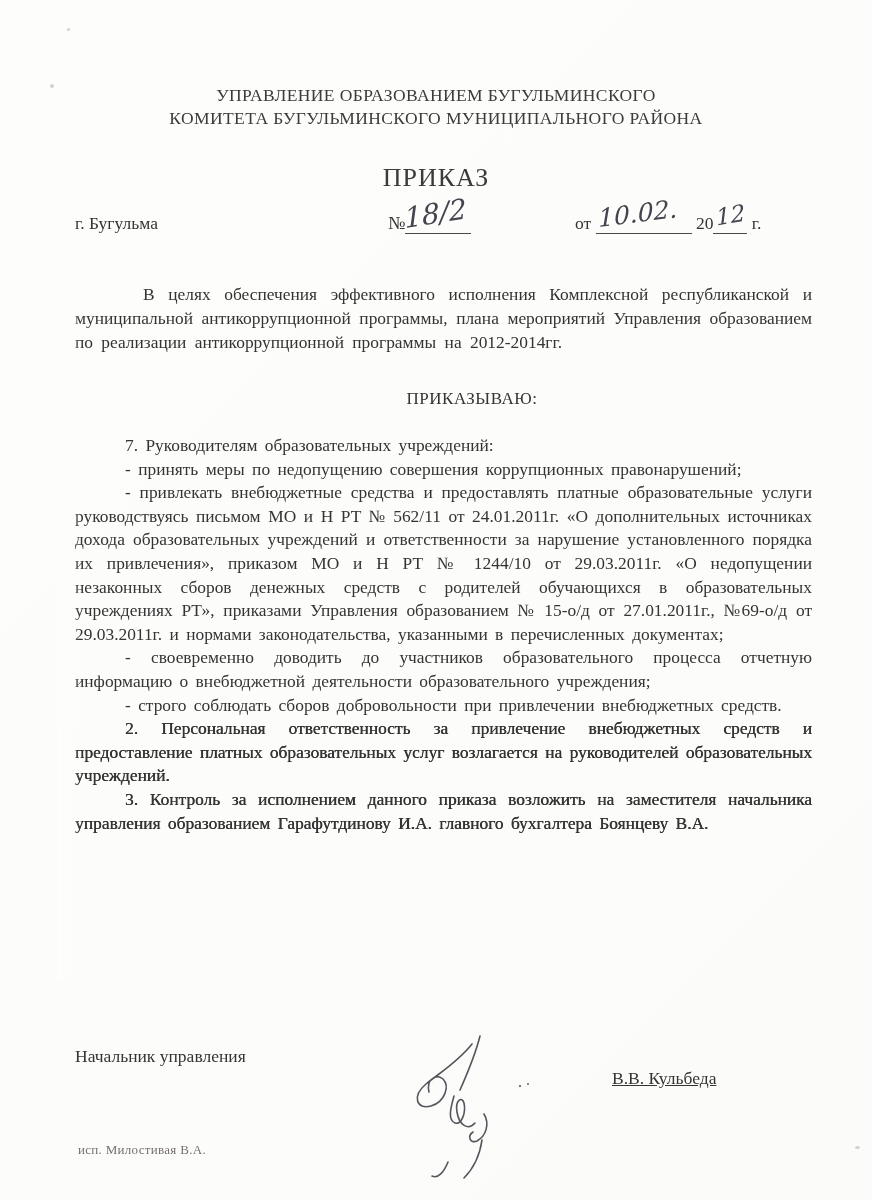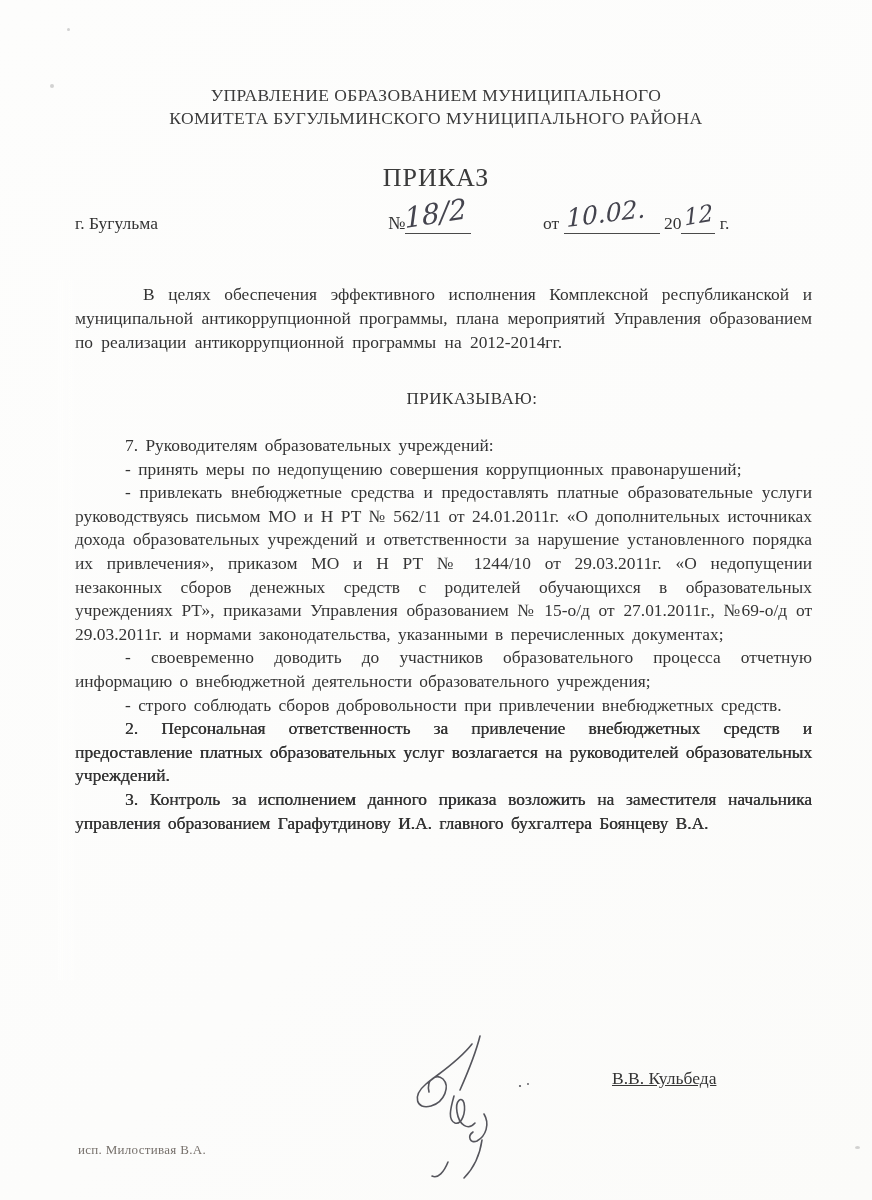--- a/index.html
+++ b/index.html
@@ -68,21 +68,21 @@
   }
   .num-hand {
     position: absolute;
     left: 16px;
     top: -16px;
     font-size: 28px;
     transform: rotate(-9deg) skewX(-6deg);
   }
   .date-group {
     position: absolute;
-    left: 543px;
+    left: 575px;
     top: 213px;
     font-size: 17.5px;
     white-space: nowrap;
   }
   .date-line {
     display: inline-block;
     width: 96px;
     border-bottom: 1px solid #4a4a4a;
     height: 18px;
     vertical-align: bottom;
@@ -197,21 +197,21 @@
     background: rgba(175,175,175,0.55);
   }
 </style>
 </head>
 <body>
 
 <div class="page">
   <div class="scan-soft">
 
     <div class="org-header">
-      <div>УПРАВЛЕНИЕ ОБРАЗОВАНИЕМ МУНИЦИПАЛЬНОГО</div>
+      <div>УПРАВЛЕНИЕ ОБРАЗОВАНИЕМ БУГУЛЬМИНСКОГО</div>
       <div>КОМИТЕТА БУГУЛЬМИНСКОГО МУНИЦИПАЛЬНОГО РАЙОНА</div>
     </div>
 
     <div class="doc-title">ПРИКАЗ</div>
 
     <div class="city">г. Бугульма</div>
 
     <div class="num-group">
       <span>№</span><span class="num-line"></span>
       <span class="hand num-hand">18/2</span>
@@ -232,20 +232,21 @@
       <p>7. Руководителям образовательных учреждений:</p>
       <p>- принять меры по недопущению совершения коррупционных правонарушений;</p>
       <p>- привлекать  внебюджетные средства и предоставлять платные образовательные услуги руководствуясь письмом МО и Н РТ № 562/11 от 24.01.2011г. «О дополнительных источниках дохода образовательных учреждений и ответственности за нарушение установленного порядка их привлечения», приказом МО и Н РТ № 1244/10 от 29.03.2011г. «О недопущении незаконных сборов денежных средств с родителей обучающихся в образовательных учреждениях РТ», приказами Управления образованием № 15-о/д от 27.01.2011г., №69-о/д от 29.03.2011г. и  нормами законодательства, указанными в перечисленных документах;</p>
       <p>- своевременно доводить до участников образовательного процесса отчетную информацию о внебюджетной деятельности образовательного учреждения;</p>
       <p>- строго соблюдать сборов добровольности при привлечении внебюджетных средств.</p>
       <p class="heavier">2. Персональная ответственность за привлечение внебюджетных средств и предоставление платных образовательных услуг возлагается на руководителей образовательных учреждений.</p>
       <p class="heavier">3. Контроль за исполнением данного приказа возложить на заместителя начальника управления образованием Гарафутдинову И.А.  главного бухгалтера Боянцеву В.А.</p>
     </div>
 
     <div class="sig-position">
+      <div>Начальник управления</div>
     </div>
 
     <svg class="sig-scribble" width="150" height="165" viewBox="0 0 150 165" fill="none">
       <g stroke="#55555c" stroke-width="1.6" stroke-linecap="round" fill="none">
         <path d="M82,14 C78,30 70,50 62,68"></path>
         <path d="M74,22 C60,40 40,52 28,62 C14,74 18,88 33,84 C47,80 52,64 45,57 C38,51 28,58 31,70"></path>
         <path d="M56,74 C52,88 50,98 57,101 C64,103 68,90 66,81 C64,74 57,78 59,90 C61,103 70,109 77,101"></path>
         <path d="M86,92 C92,102 88,114 79,119 C72,122 69,114 75,110"></path>
         <path d="M84,118 C82,132 76,146 66,156"></path>
         <path d="M50,140 C46,150 40,157 34,154"></path>

